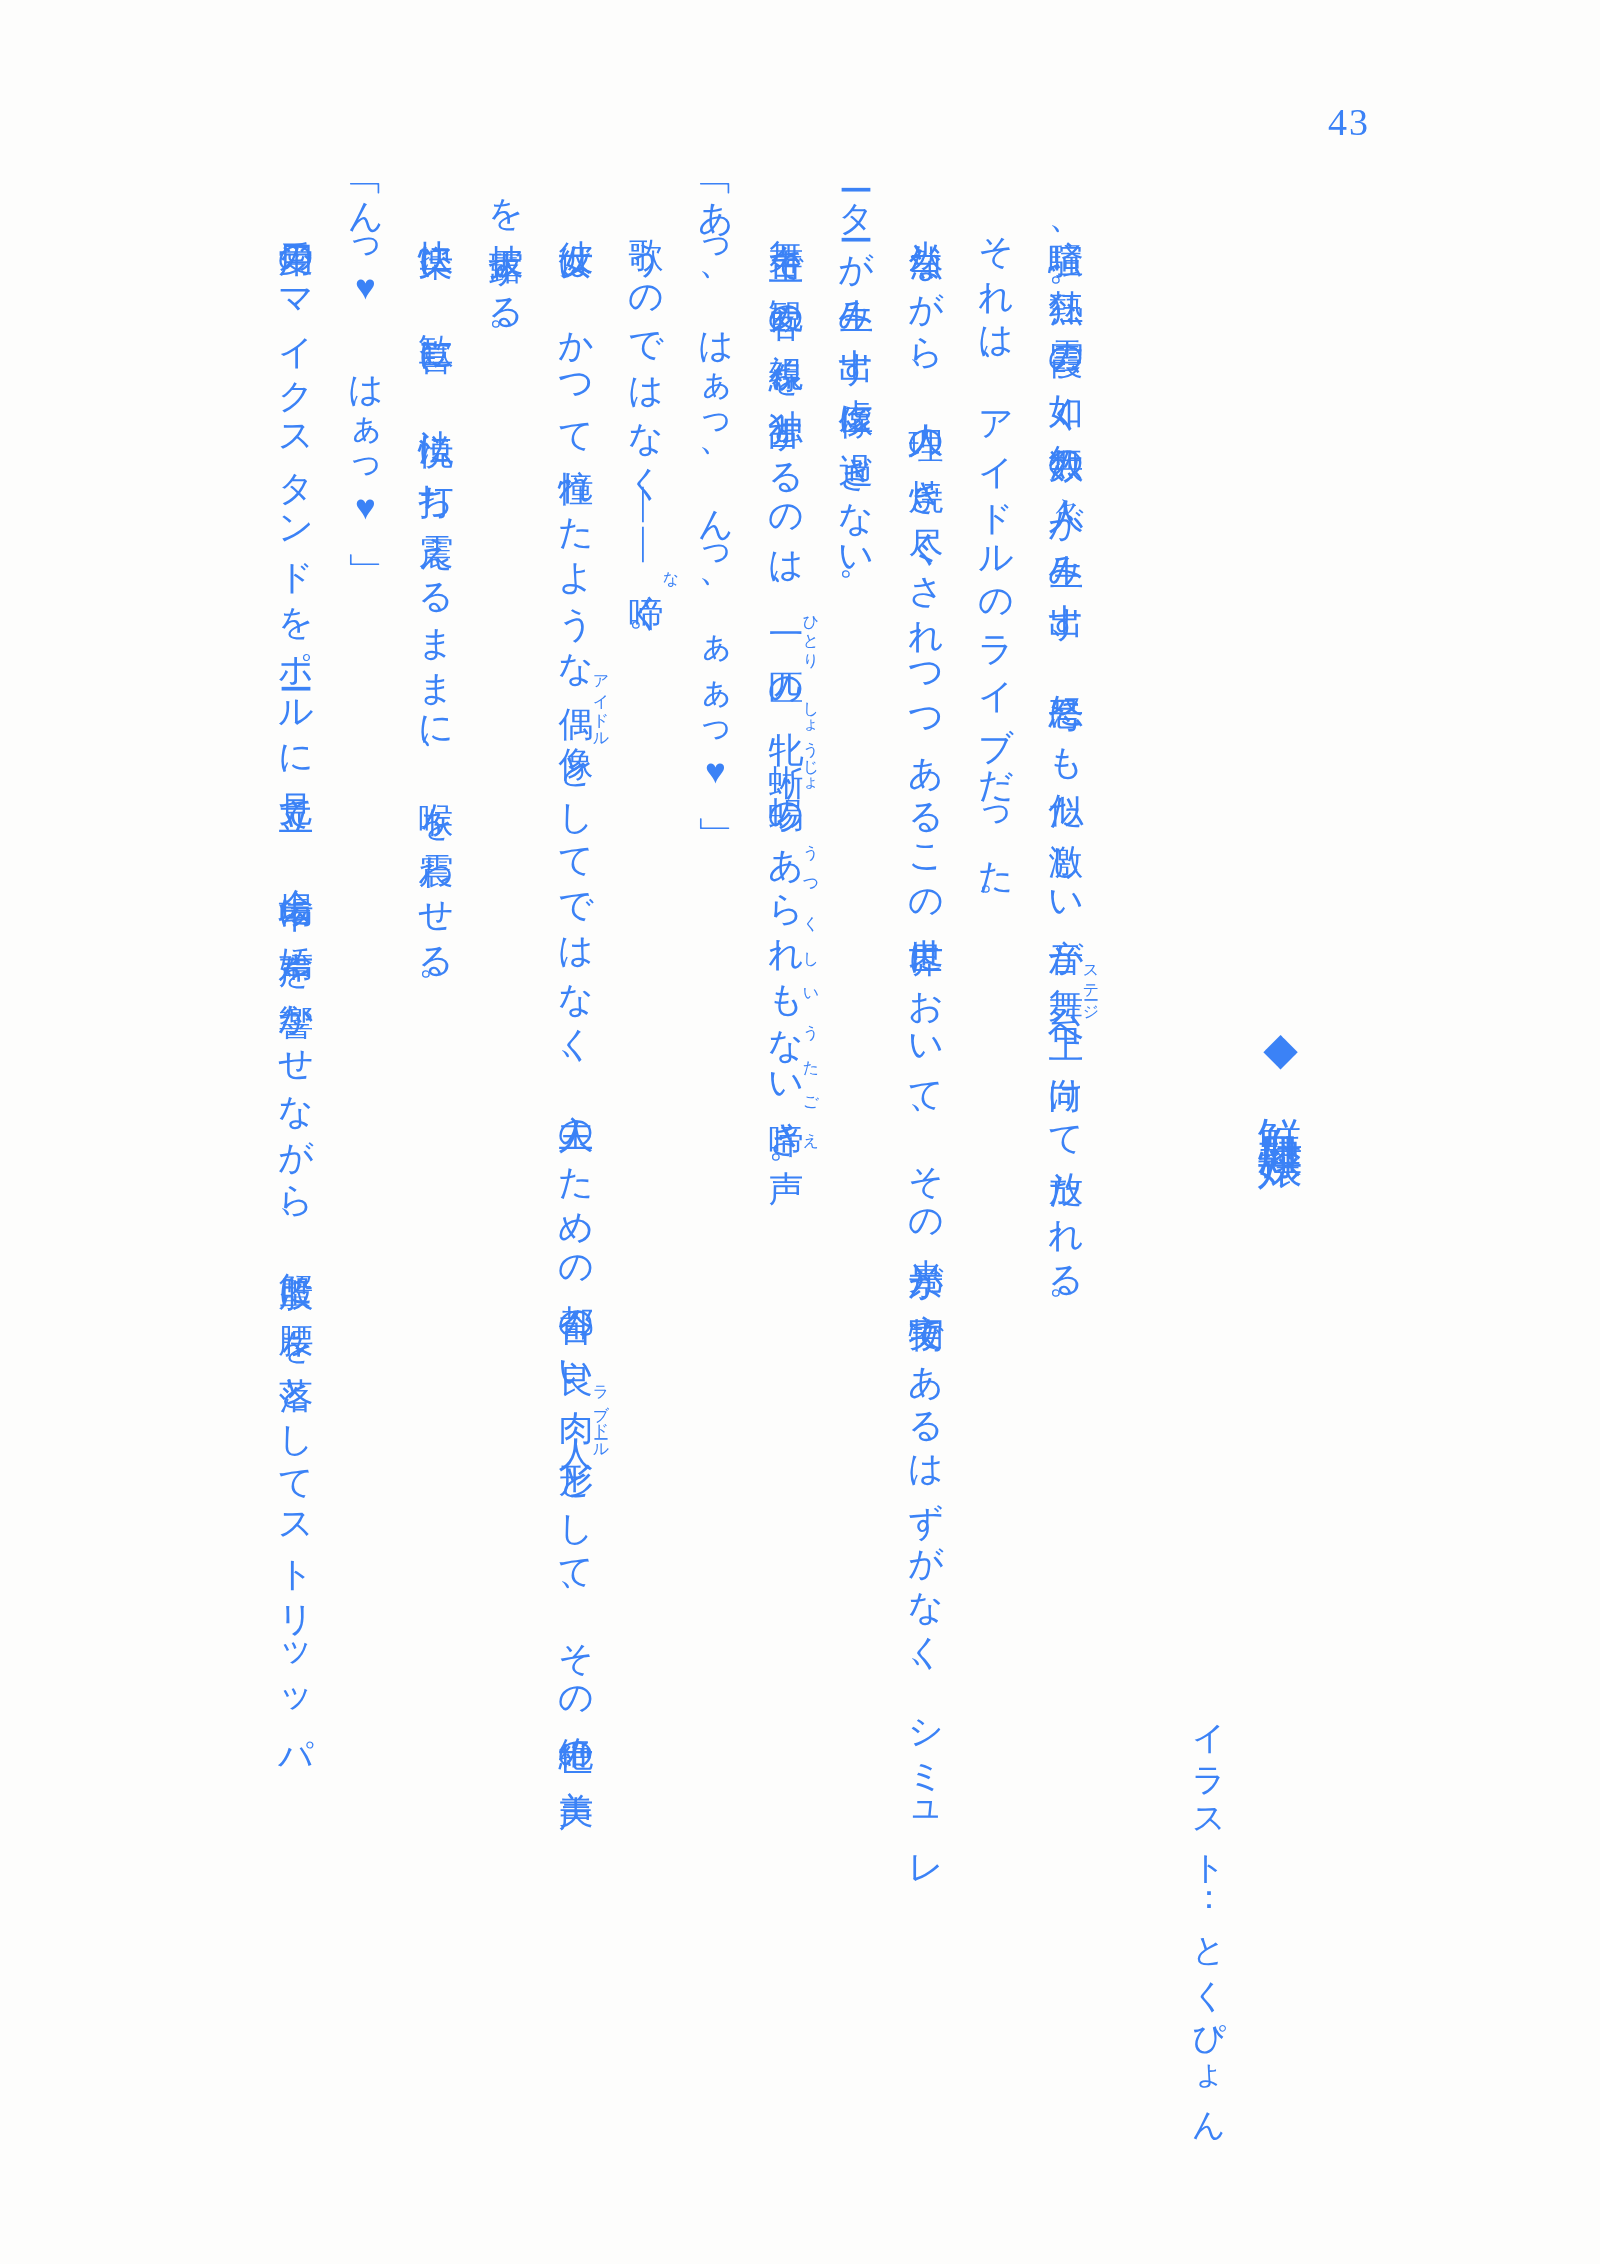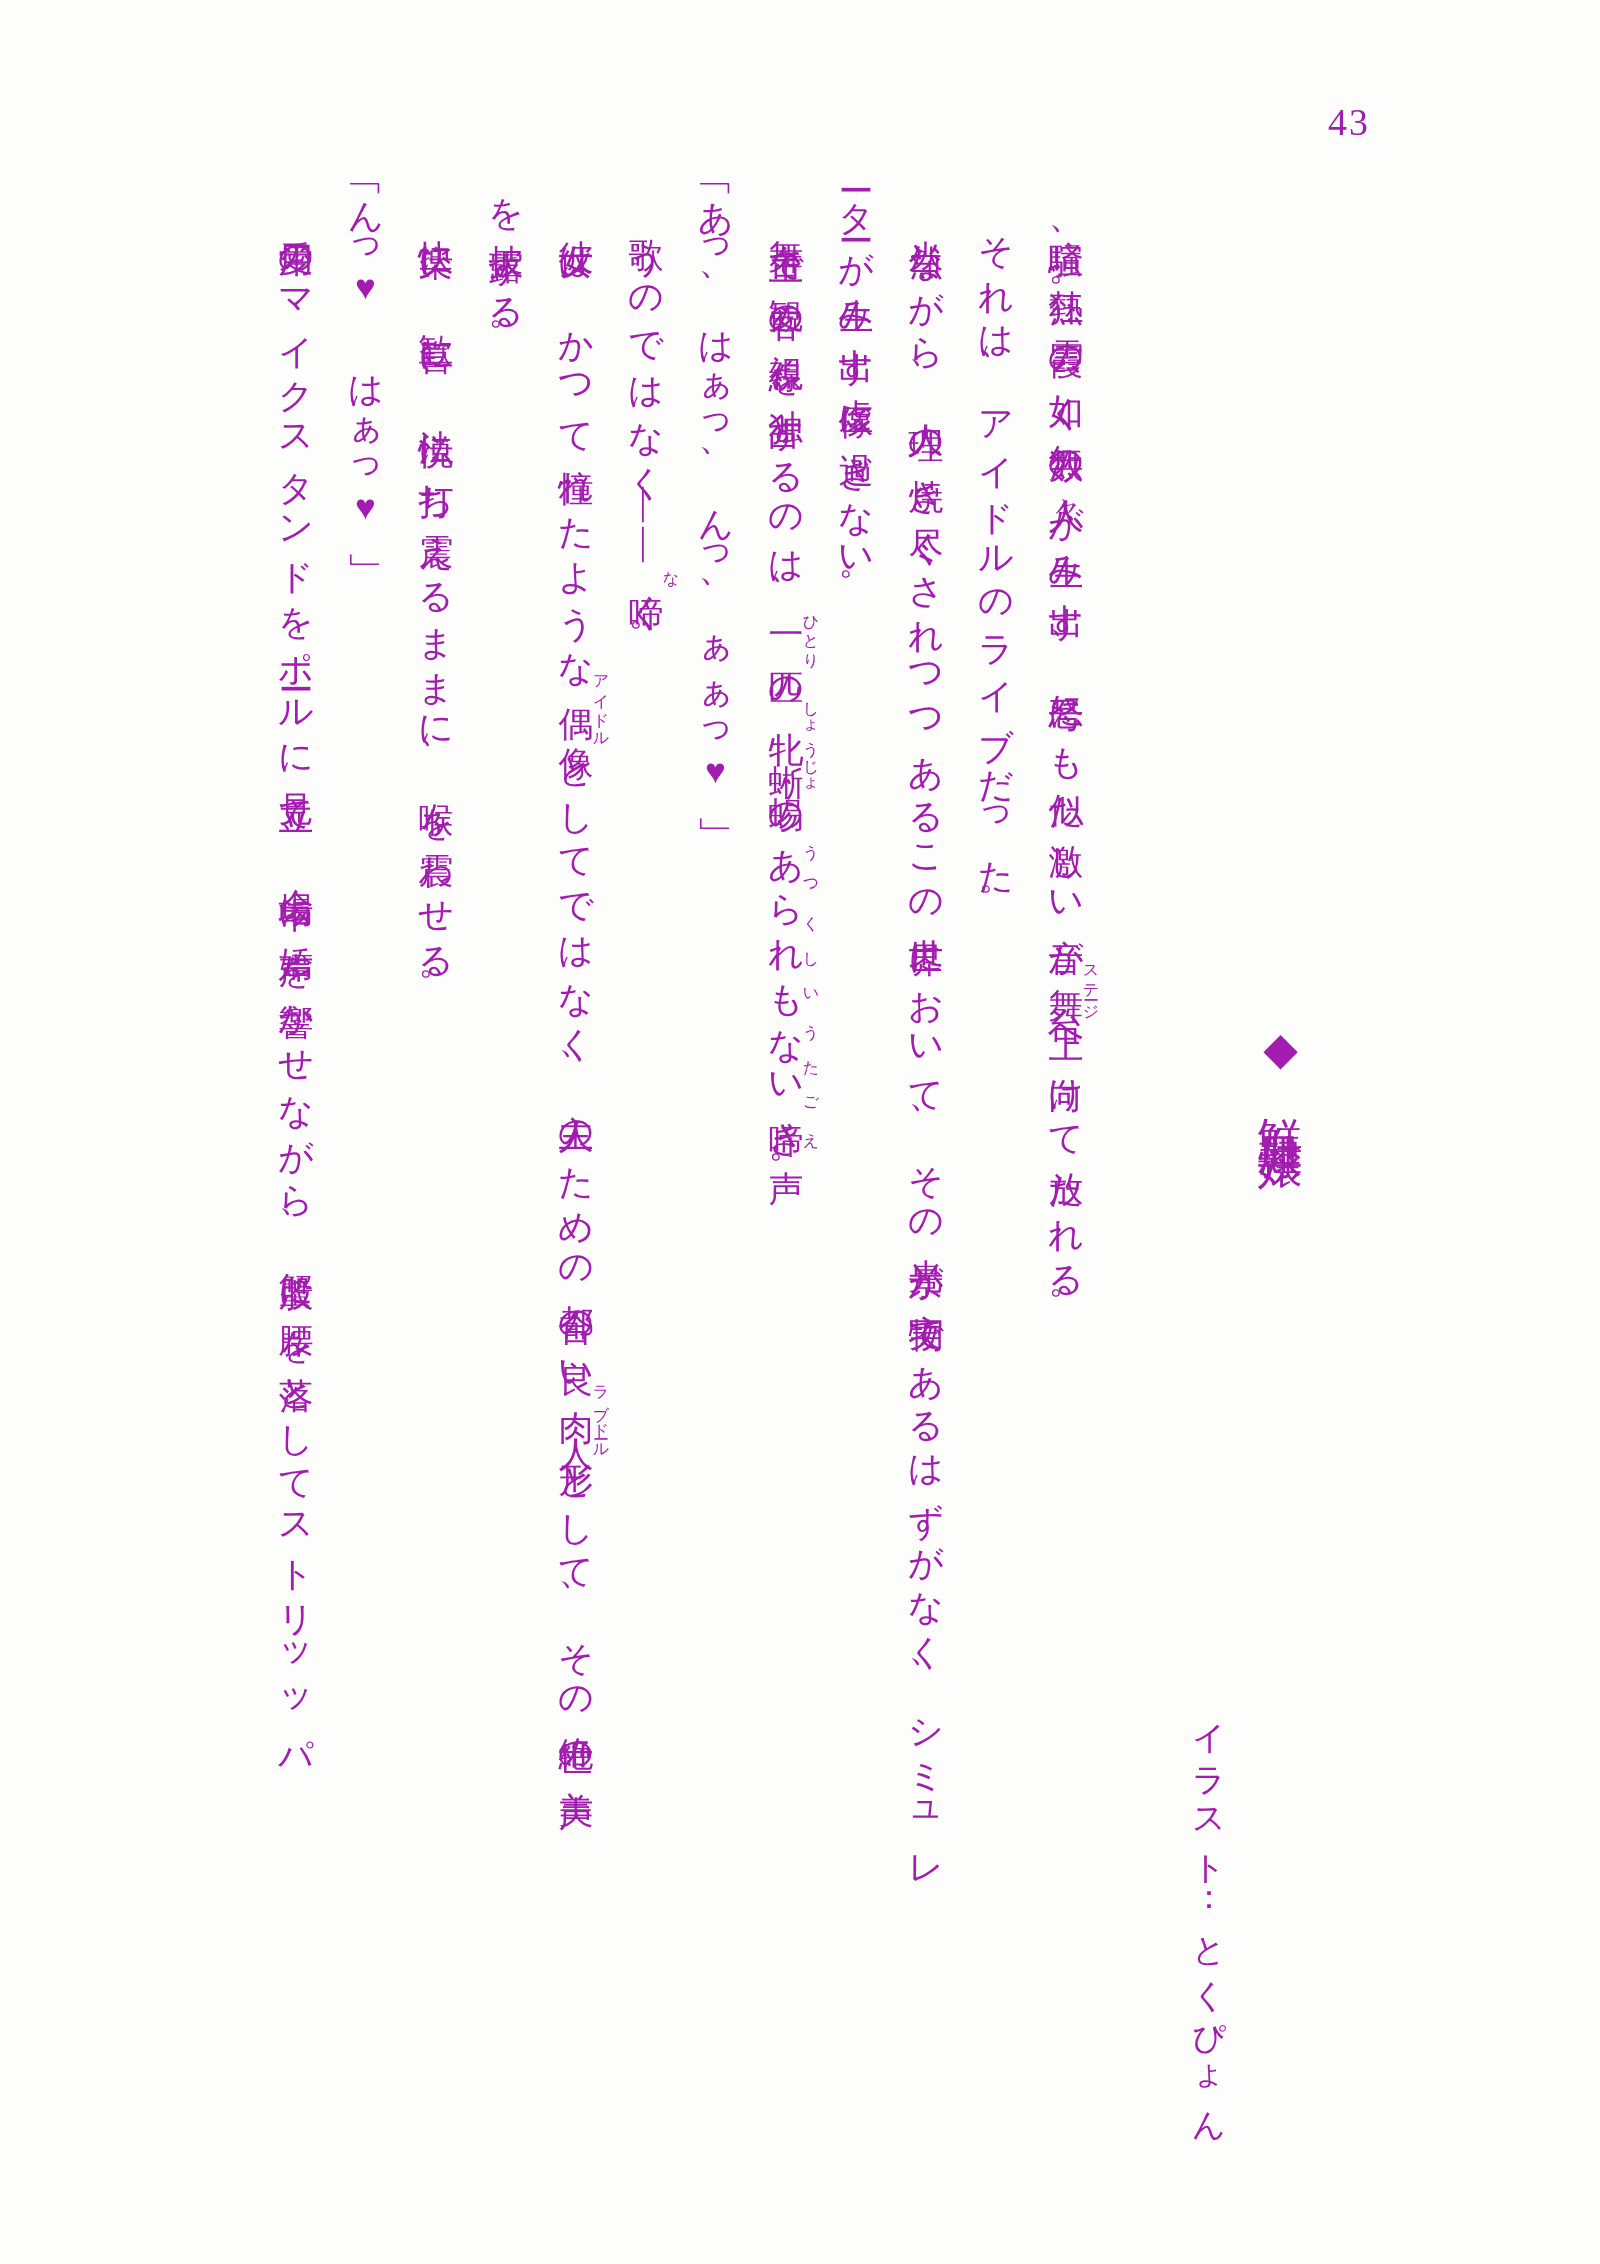--- a/index.html
+++ b/index.html
@@ -1,21 +1,21 @@
 <!DOCTYPE html>
 <html lang="ja"><head>
 <meta charset="utf-8">
 <style>
   html,body { margin:0; padding:0; background:#e8e8e8; }
   .page {
     position:relative;
     width:1600px; height:2264px;
     margin:0 auto;
     background:#fdfdfc;
-    color:#a21caf;
+    color:#3b82f6;
     font-family:"Liberation Serif","DejaVu Serif",serif;
     overflow:hidden;
   }
   .page-number {
     position:absolute;
     top:100px; left:1328px;
     font-size:38px;
     letter-spacing:2px;
   }
   .vert {

